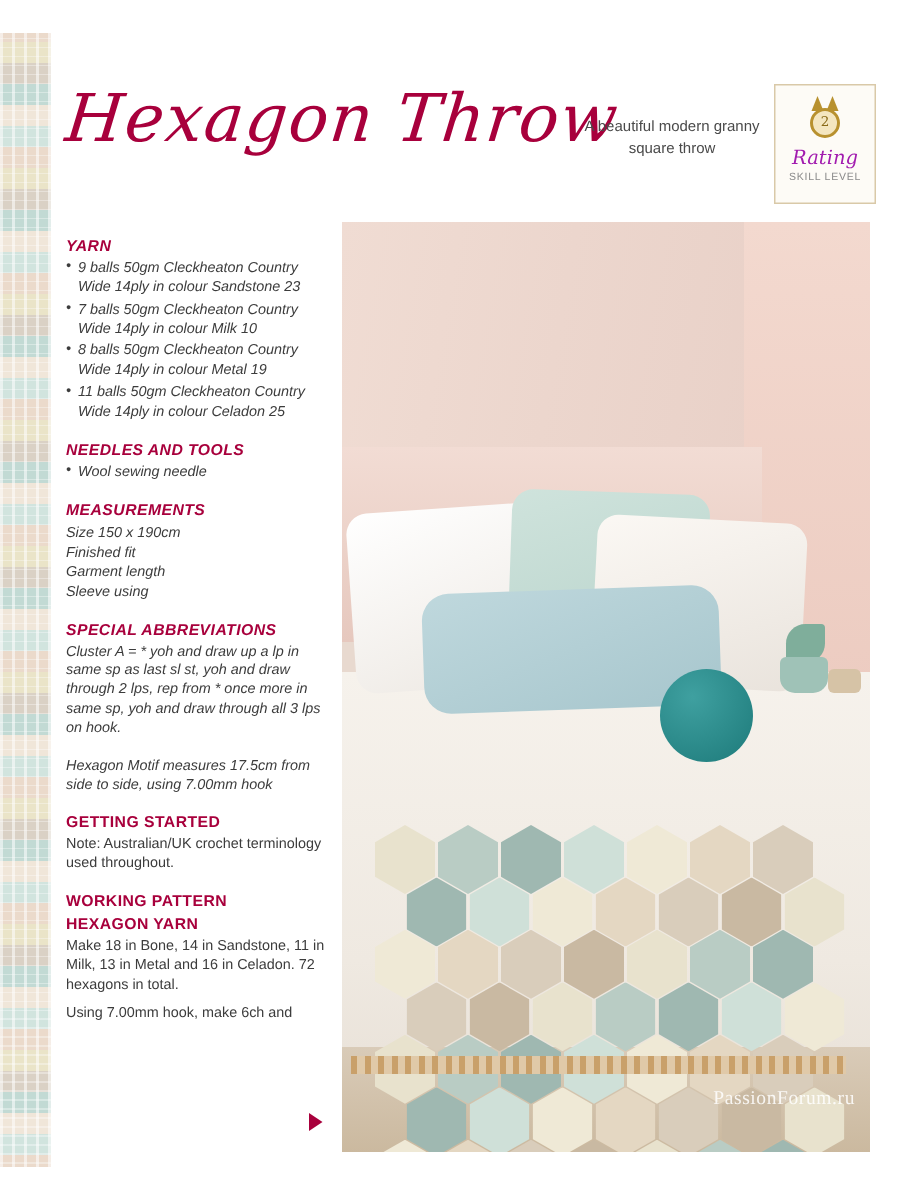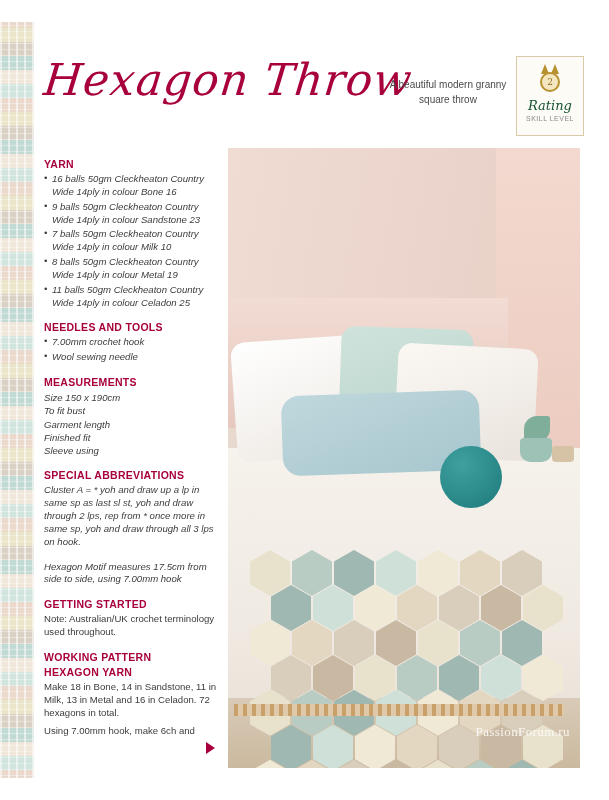--- a/index.html
+++ b/index.html
@@ -115,21 +115,21 @@
     border-right: 4px solid transparent;
     border-bottom: 10px solid #b8912f;
   }
   .badge .medal .ribbon-l { left: 2px; }
   .badge .medal .ribbon-r { right: 2px; }
   .badge .rating-word {
     margin-top: 8px;
     font-family: "DejaVu Serif", serif;
     font-style: italic;
     font-size: 13px;
-    color: #14532d;
+    color: #a21caf;
   }
   .badge .rating-sub {
     font-size: 7px;
     color: #8a8a8a;
     letter-spacing: .5px;
     margin-top: 2px;
   }
 
   
   .photo {
@@ -226,21 +226,21 @@
     width: 176px;
     color: #3c3c3c;
   }
   .sect-head {
     color: #a8003c;
     font-weight: bold;
     font-size: 10.5px;
     letter-spacing: .3px;
     margin: 0 0 3px 0;
   }
-  .sect-head.italic { }
+  .sect-head.italic { font-style: italic; }
   .block { margin-bottom: 12px; }
   .li {
     font-size: 9.6px;
     line-height: 1.34;
     font-style: italic;
     padding-left: 8px;
     position: relative;
     margin-bottom: 2px;
   }
   .li::before {
@@ -378,39 +378,36 @@
         <div class="hex" style="left: 252px; top: 209.76px; background: rgb(159, 184, 177);"></div>
       </div>
     <div class="rug"></div>
     <div class="watermark">PassionForum.ru</div>
   </div>
 
   <div class="col">
 
     <div class="block">
       <div class="sect-head italic">YARN</div>
-      <div class="li">16 balls 50gm Cleckheaton Country Wide 14ply in colour Bone 16</div>
       <div class="li">9 balls 50gm Cleckheaton Country Wide 14ply in colour Sandstone 23</div>
       <div class="li">7 balls 50gm Cleckheaton Country Wide 14ply in colour Milk 10</div>
       <div class="li">8 balls 50gm Cleckheaton Country Wide 14ply in colour Metal 19</div>
       <div class="li">11 balls 50gm Cleckheaton Country Wide 14ply in colour Celadon 25</div>
     </div>
 
     <div class="block">
       <div class="sect-head italic">NEEDLES AND TOOLS</div>
-      <div class="li">7.00mm crochet hook</div>
       <div class="li">Wool sewing needle</div>
     </div>
 
     <div class="block">
       <div class="sect-head italic">MEASUREMENTS</div>
       <p class="line">Size 150 x 190cm</p>
-      <p class="line">To fit bust</p>
+      <p class="line">Finished fit</p>
       <p class="line">Garment length</p>
-      <p class="line">Finished fit</p>
       <p class="line">Sleeve using</p>
     </div>
 
     <div class="block">
       <div class="sect-head italic">SPECIAL ABBREVIATIONS</div>
       <p class="para">Cluster A = * yoh and draw up a lp in same sp as last sl st, yoh and draw through 2 lps, rep from * once more in same sp, yoh and draw through all 3 lps on hook.</p>
     </div>
 
     <div class="block">
       <p class="para">Hexagon Motif measures 17.5cm from side to side, using 7.00mm hook</p>

